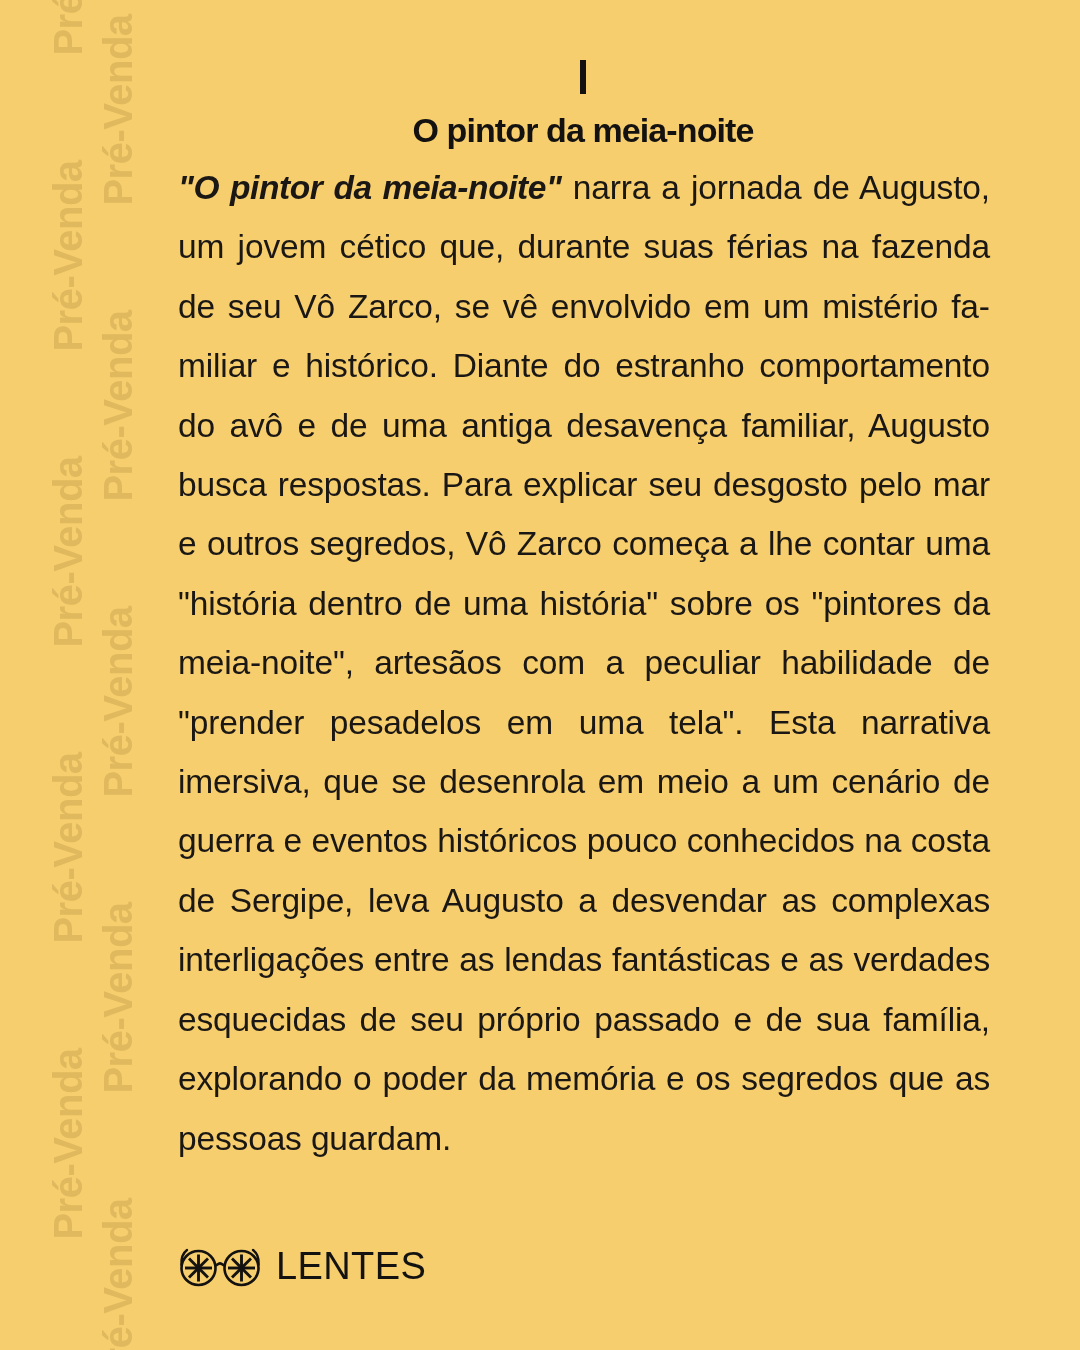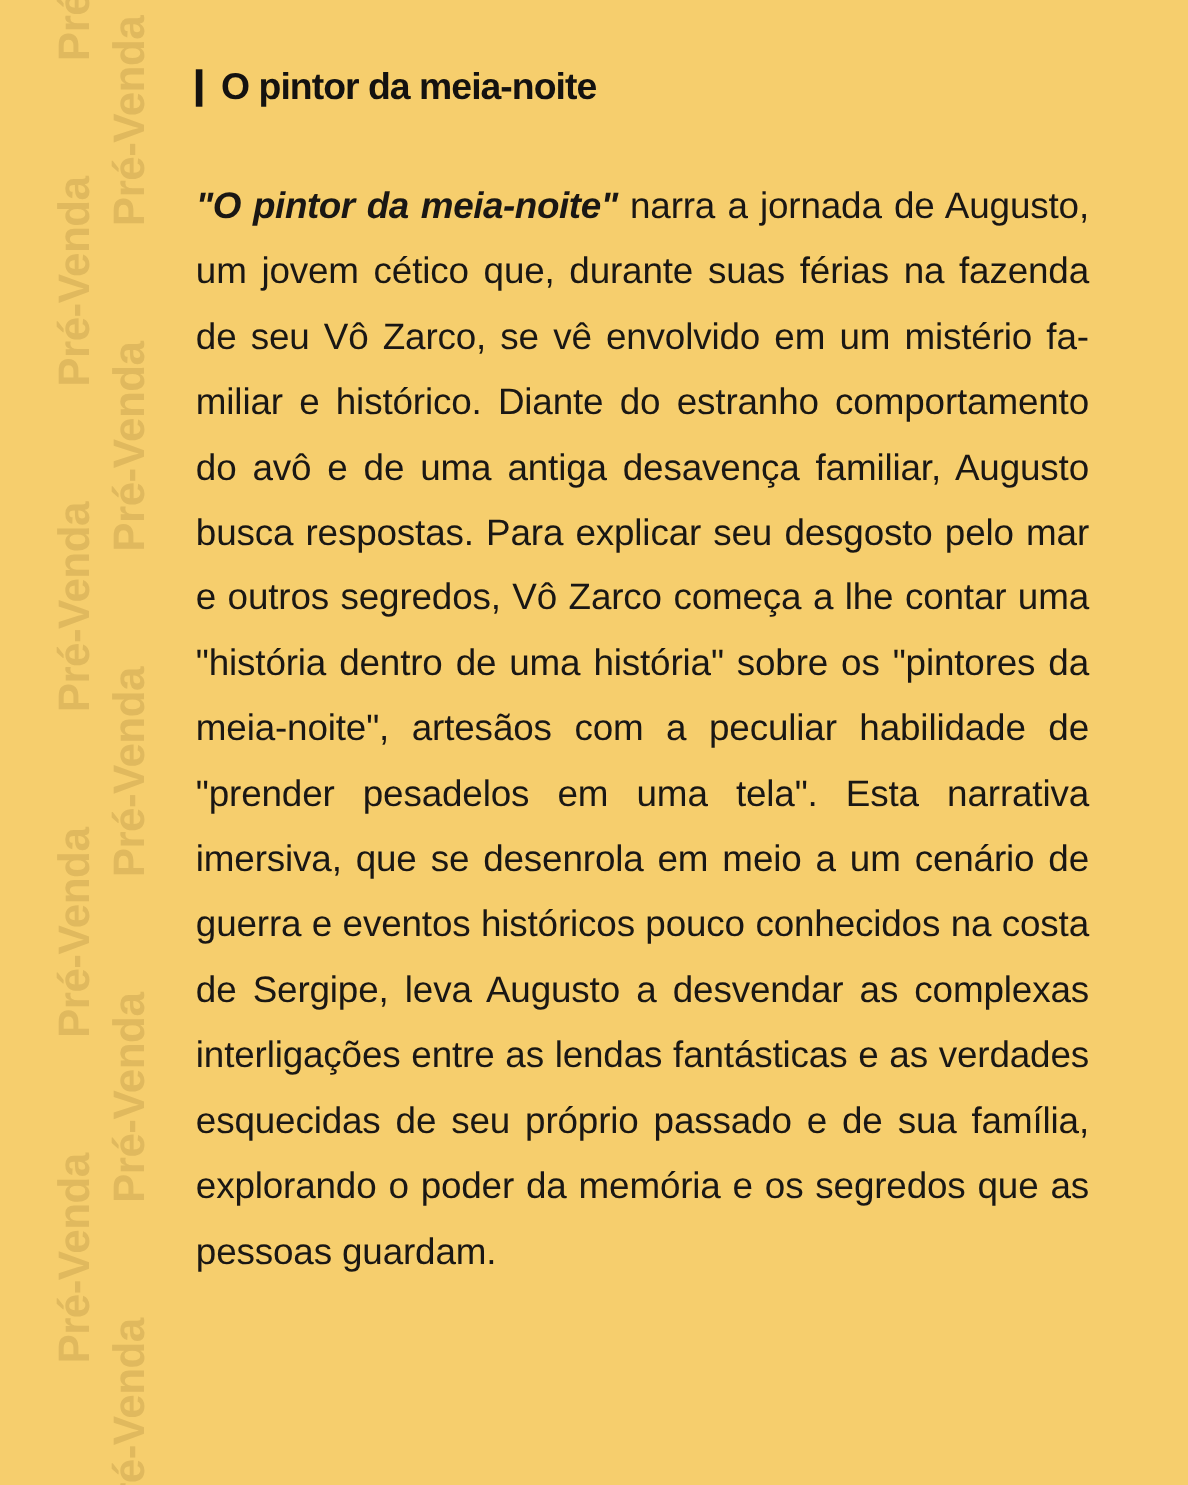--- a/index.html
+++ b/index.html
@@ -66,20 +66,21 @@
     top: 60px;
     left: 0;
     width: 810px;
     display: flex;
     align-items: center;
     gap: 17px;
     font-size: 34px;
     font-weight: 700;
     letter-spacing: -0.9px;
     color: #141210;
+    flex-direction: column;
   }
 
   .heading-rule {
     display: inline-block;
     width: 6px;
     height: 34px;
     background: #141210;
     flex: 0 0 auto;
     border-radius: 0;
   }
@@ -155,15 +156,37 @@
 
   <div class="content">
 
     <div class="heading">
       <span class="heading-rule"></span>
       <span class="heading-text">O pintor da meia-noite</span>
     </div>
 
     <p class="body-copy"><span class="lead">"O pintor da meia-noite"</span><span> narra a jornada de Augusto, um jovem cético que, durante suas férias na fazenda de seu Vô Zarco, se vê envolvido em um mistério fa­miliar e histórico. Diante do estranho comportamen­to do avô e de uma antiga desavença familiar, Au­gusto busca respostas. Para explicar seu desgosto pelo mar e outros segredos, Vô Zarco começa a lhe contar uma "história dentro de uma história" sobre os "pintores da meia-noite", artesãos com a peculiar habilidade de "prender pesadelos em uma tela". Esta narrativa imersiva, que se desenrola em meio a um cenário de guerra e eventos históricos pouco co­nhecidos na costa de Sergipe, leva Augusto a des­vendar as complexas interligações entre as lendas fantásticas e as verdades esquecidas de seu próprio passado e de sua família, explorando o poder da memória e os segredos que as pessoas guardam.</span></p>
 
+    <div class="brand">
+      <svg class="brand-glyph" viewBox="0 0 84 44" aria-hidden="true">
+        <g fill="none" stroke="#141210" stroke-width="2.6">
+          <circle cx="20.5" cy="25" r="17"></circle>
+          <circle cx="63.5" cy="25" r="17"></circle>
+          <path d="M37.5 22.5 C43 19.6, 41 19.6, 46.5 22.5" stroke-linecap="round"></path>
+          <path d="M3.5 22 C3 15, 5 10, 9 7" stroke-linecap="round" stroke-width="2.4"></path>
+          <path d="M80.5 22 C81 15, 79 10, 75 7" stroke-linecap="round" stroke-width="2.4"></path>
+        </g>
+        <g stroke="#141210" stroke-width="2.9" stroke-linecap="butt">
+          <line x1="20.5" y1="11.5" x2="20.5" y2="38.5"></line>
+          <line x1="7" y1="25" x2="34" y2="25"></line>
+          <line x1="11" y1="15.5" x2="30" y2="34.5"></line>
+          <line x1="30" y1="15.5" x2="11" y2="34.5"></line>
+          <line x1="63.5" y1="11.5" x2="63.5" y2="38.5"></line>
+          <line x1="50" y1="25" x2="77" y2="25"></line>
+          <line x1="54" y1="15.5" x2="73" y2="34.5"></line>
+          <line x1="73" y1="15.5" x2="54" y2="34.5"></line>
+        </g>
+      </svg>
+      <span class="brand-word">LENTES</span>
+    </div>
 
   </div>
 </div>
 
 </body></html>

